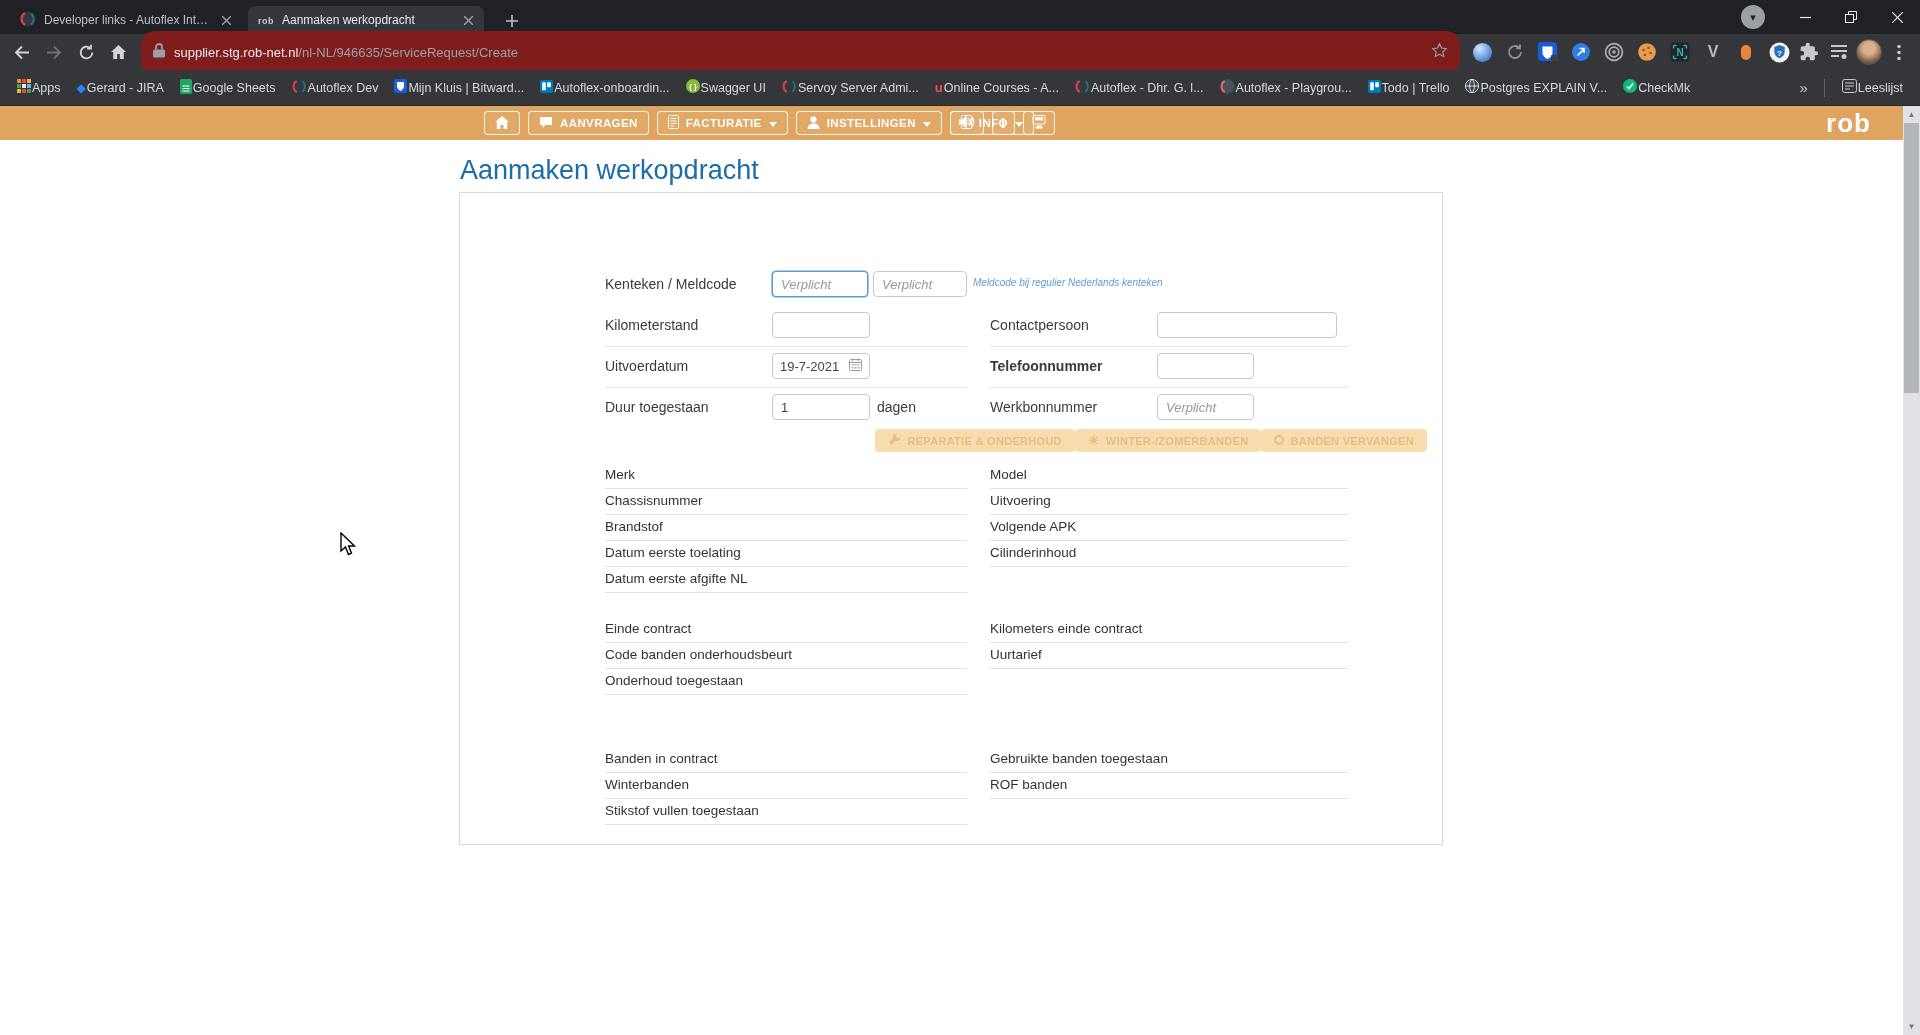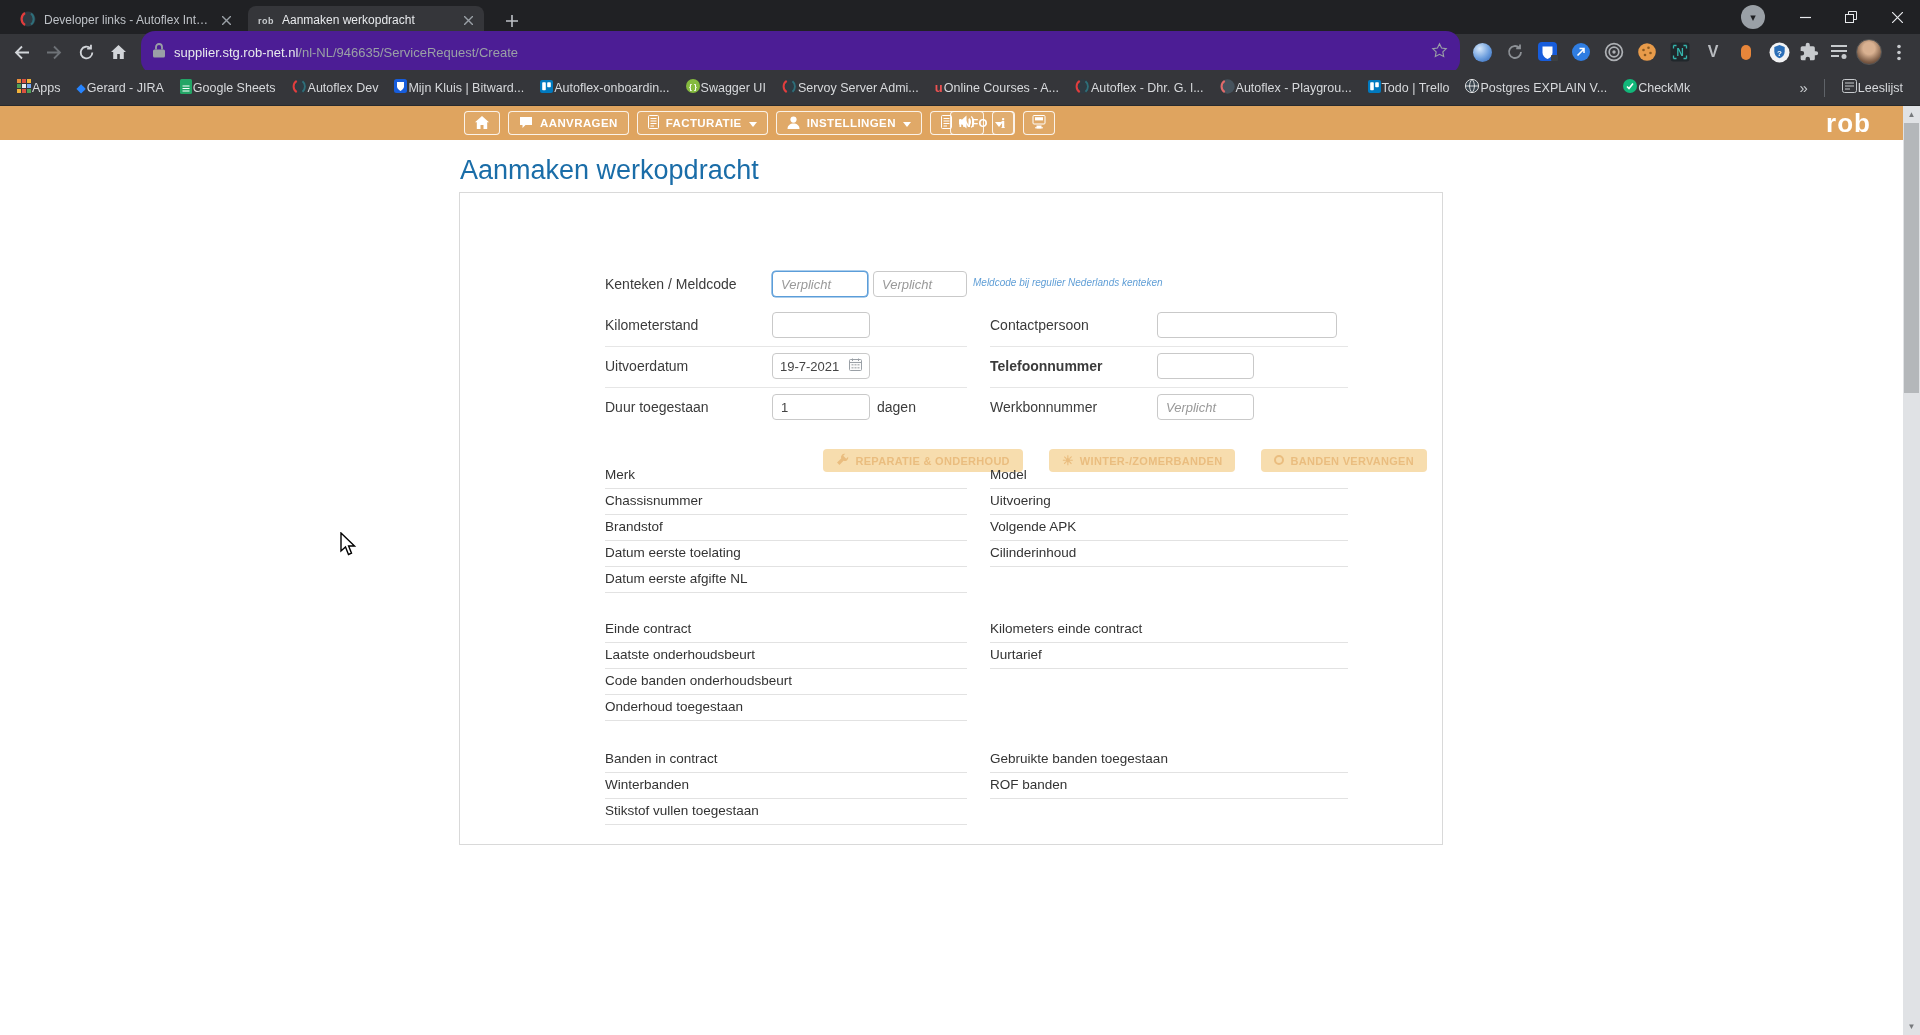--- a/index.html
+++ b/index.html
@@ -15,21 +15,21 @@
   .tab.active { background:#35363a; color:#e8eaed; }
   .tab .tab-title { flex:1; white-space:nowrap; overflow:hidden; text-overflow:ellipsis; }
   .tab-close { display:flex; align-items:center; justify-content:center; width:16px; height:16px; border-radius:50%; }
   .newtab { position:absolute; left:500px; top:9px; width:24px; height:24px; display:flex; align-items:center; justify-content:center; border-radius:50%; }
   .wc { position:absolute; top:0; width:46px; height:34px; display:flex; align-items:center; justify-content:center; }
   .update-circ { width:24px; height:24px; border-radius:50%; background:#9aa0a6; color:#202124; font-size:11px;
                  display:flex; align-items:center; justify-content:center; }
   .toolbar { position:absolute; left:0; top:34px; width:1920px; height:36px; background:#35363a;
              display:flex; align-items:center; padding:0 7px; gap:2px; }
   .tb-btn { width:30px; height:30px; display:flex; align-items:center; justify-content:center; border-radius:50%; flex:0 0 auto; }
-  .addressbar { flex:1 1 auto; height:43px; margin:0 6px; background:#4c1d95; border-radius:14px;
+  .addressbar { flex:1 1 auto; height:43px; margin:0 6px; background:#7f1d1d; border-radius:14px;
                 display:flex; align-items:center; padding:0 12px; gap:9px; min-width:0; }
   .url { font-size:13px; white-space:nowrap; overflow:hidden; flex:1; }
   .url .domain { color:#e8eaed; }
   .url .path { color:#9aa0a6; }
   .ext-row { display:flex; align-items:center; gap:5px; flex:0 0 auto; }
   .ext-btn { width:28px; height:28px; display:flex; align-items:center; justify-content:center; flex:0 0 auto; }
   .xic { display:inline-block; width:19px; height:19px; border-radius:50%; }
   .avatar-img { display:inline-block; width:26px; height:26px; border-radius:50%;
                 background:radial-gradient(circle at 50% 35%, #d9b191 30%, #7a5a44 70%, #44302a); border:1px solid #555; }
   .bookmarksbar { position:absolute; left:0; top:70px; width:1920px; height:36px; background:#35363a;
@@ -58,21 +58,21 @@
   .panel { position:absolute; left:459px; top:192px; width:984px; height:653px; background:#fff; border:1px solid #d9d9d9; }
   .flabel { position:absolute; font-size:14px; color:#3b3b3b; white-space:nowrap; }
   .inp { position:absolute; height:26px; border:1px solid #c9c9c9; border-radius:4px; padding:0 8px;
          font-family:"Liberation Sans",sans-serif; font-size:13px; color:#444; background:#fff; outline:none; }
   .inp::placeholder { font-style:italic; color:#999; }
   .inp.focused { border-color:#5b9dd9; box-shadow:0 0 0 0.6px #5b9dd9; }
   .datebox { position:absolute; height:26px; border:1px solid #c9c9c9; border-radius:4px; background:#fff;
              display:flex; align-items:center; justify-content:space-between; padding:0 7px; font-size:13px; color:#444; }
   .hint { position:absolute; font-size:10px; font-style:italic; color:#5f9ed6; white-space:nowrap; }
   .form-divider { position:absolute; height:1px; background:#e6e6e6; }
-  .action-row { position:absolute; right:15px; top:236px; display:flex; gap:26px;margin-top:20px; }
+  .action-row { position:absolute; right:15px; top:236px; display:flex; gap:0; }
   .action-btn { height:23px; border:none; border-radius:4px; background:#f7ddae; color:#eabd7f;
                 font-family:"Liberation Sans",sans-serif; font-size:11px; font-weight:bold; letter-spacing:0.3px;
                 display:flex; align-items:center; gap:6px; padding:0 13px; white-space:nowrap; }
   .info-col { position:absolute; }
   .info-row { height:26px; border-bottom:1px solid #e2e2e2; font-size:13.5px; color:#333; padding-top:4px; }
   .cursor { position:absolute; left:340px; top:532px; z-index:50; }
 </style>
 </head>
 <body>
 
@@ -345,21 +345,21 @@
       <span id="rl-ic"><svg width="15" height="14">
             <rect x="0.5" y="0.5" width="14" height="13" rx="2" fill="none" stroke="#c7cacd"></rect>
             <path d="M3 4h9M3 7h9M3 10h5" stroke="#c7cacd"></path>
           </svg></span>
       <span>Leeslijst</span>
     </span>
   </span>
 </div>
 
 <div class="navbar">
-  <div class="nav-group" style="left:464px;justify-content:center;" id="nav-menu">
+  <div class="nav-group" style="left:484px;justify-content:center;" id="nav-menu">
       <div class="nav-btn">
         <span><svg width="14" height="13">
             <path d="M7 0L0 6.2h1.8V13h3.7V9h3v4h3.7V6.2H14z" fill="#fff"></path>
           </svg></span>
       </div>
       <div class="nav-btn">
         <span><svg width="14" height="13">
             <path d="M1 1h12v8H6.5L3.5 12V9H1z" fill="#fff"></path>
           </svg></span>
         <span>AANVRAGEN</span>
@@ -487,21 +487,20 @@
         <div class="info-row"><span>Datum eerste afgifte NL</span></div>
       </div>
       <div class="info-col" style="left: 530px; top: 270px; width: 358px;">
         <div class="info-row"><span>Model</span></div>
         <div class="info-row"><span>Uitvoering</span></div>
         <div class="info-row"><span>Volgende APK</span></div>
         <div class="info-row"><span>Cilinderinhoud</span></div>
       </div>
       <div class="info-col" style="left: 145px; top: 424px; width: 362px;">
         <div class="info-row"><span>Einde contract</span></div>
-        <div class="info-row"><span>Laatste onderhoudsbeurt</span></div>
         <div class="info-row"><span>Code banden onderhoudsbeurt</span></div>
         <div class="info-row"><span>Onderhoud toegestaan</span></div>
       </div>
       <div class="info-col" style="left: 530px; top: 424px; width: 358px;">
         <div class="info-row"><span>Kilometers einde contract</span></div>
         <div class="info-row"><span>Uurtarief</span></div>
       </div>
       <div class="info-col" style="left: 145px; top: 554px; width: 362px;">
         <div class="info-row"><span>Banden in contract</span></div>
         <div class="info-row"><span>Winterbanden</span></div>

